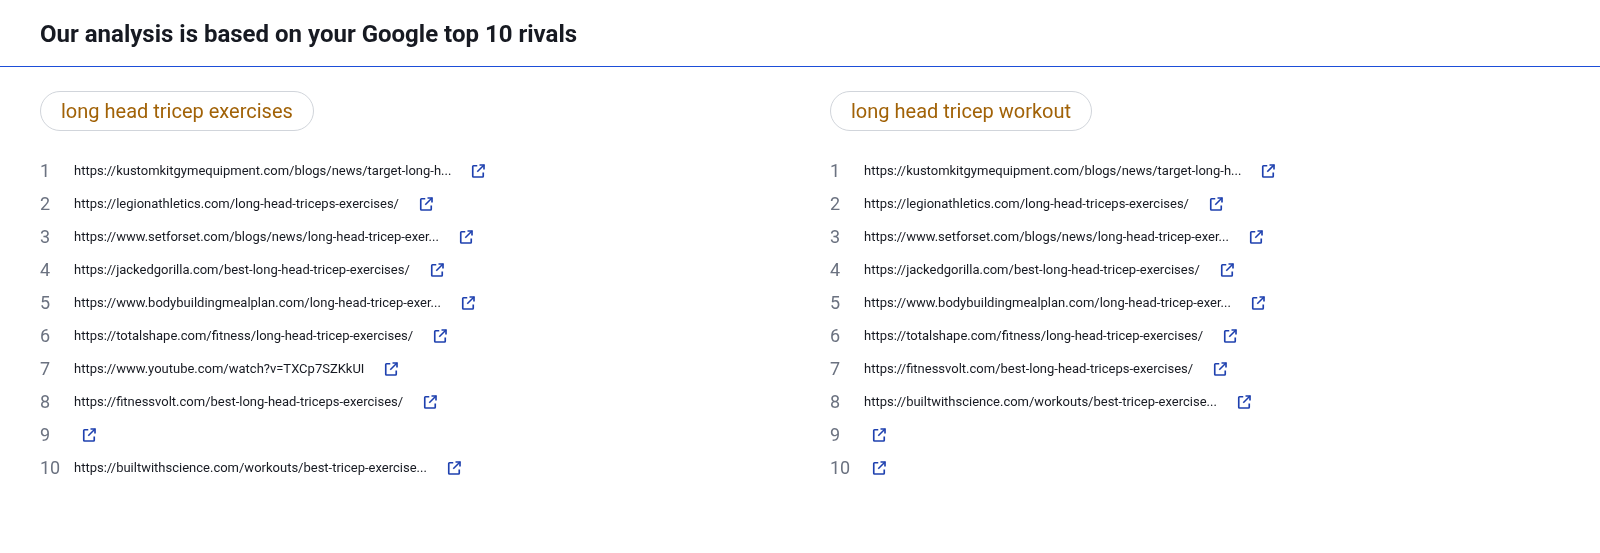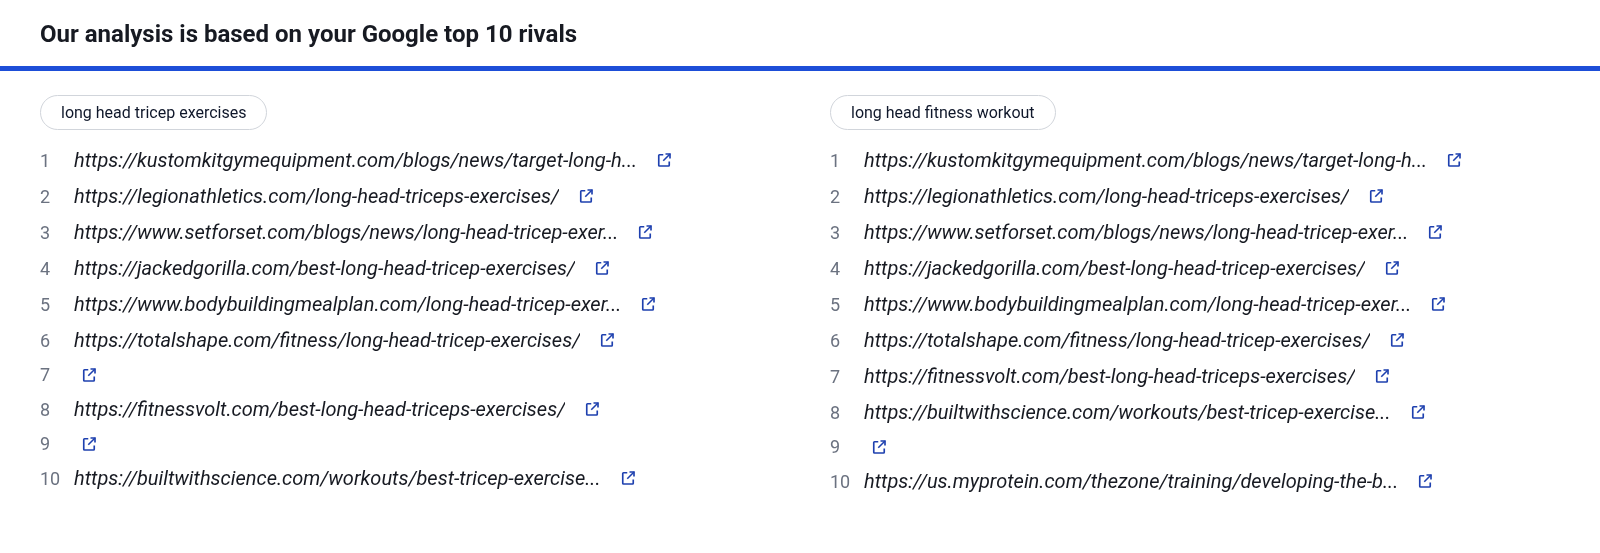--- a/index.html
+++ b/index.html
@@ -5,21 +5,21 @@
   * { box-sizing: border-box; }
   body {
     margin: 0;
     font-family: -apple-system, BlinkMacSystemFont, "Segoe UI", Roboto, Helvetica, Arial, sans-serif;
     background: #ffffff;
     color: #171a22;
     width: 1600px;
   }
   .header {
     padding: 20px 40px 18px 40px;
-    border-bottom: 5px solid #1d4ed8;
+    border-bottom: 1px solid #1d4ed8;
   }
   .header h1 {
     margin: 0;
     font-size: 24px;
     font-weight: 700;
     color: #171a22;
   }
   .content {
     display: flex;
     gap: 60px;
@@ -27,23 +27,23 @@
   }
   .column {
     flex: 1;
     min-width: 0;
   }
   .keyword-chip {
     display: inline-block;
     border: 1px solid #d1d5db;
     border-radius: 999px;
     padding: 7px 20px;
-    font-size: 16px;
-    color: #0f172a;
-    margin-bottom: 18px;
+    font-size: 20px;
+    color: #a16207;
+    margin-bottom: 29px;
     background: #fff;
   }
   .url-list {
     display: flex;
     flex-direction: column;
     gap: 12px;
   }
   .url-row {
     display: flex;
     align-items: center;
@@ -51,28 +51,27 @@
     min-width: 0;
   }
   .rank {
     width: 22px;
     flex-shrink: 0;
     font-size: 18px;
     color: #6b7280;
     text-align: left;
   }
   .url-text {
-    font-size: 20px;
+    font-size: 13px;
     color: #171a22;
     white-space: nowrap;
     overflow: hidden;
     text-overflow: ellipsis;
     min-width: 0;
     max-width: 620px;
-    font-style: italic;
   }
   .ext-link {
     flex-shrink: 0;
     margin-left: 6px;
     display: inline-flex;
     align-items: center;
     cursor: pointer;
   }
   .ext-link svg {
     width: 18px;
@@ -162,20 +161,21 @@
             <svg viewBox="0 0 24 24">
               <path d="M14 4h6v6"></path>
               <path d="M20 4l-9 9"></path>
               <path d="M19 14v5a1 1 0 0 1-1 1H6a1 1 0 0 1-1-1V6a1 1 0 0 1 1-1h5"></path>
             </svg>
           </span>
       </div>
 
       <div class="url-row">
         <span class="rank">7</span>
+        <span class="url-text">https://www.youtube.com/watch?v=TXCp7SZKkUI</span>
         <span class="ext-link">
             <svg viewBox="0 0 24 24">
               <path d="M14 4h6v6"></path>
               <path d="M20 4l-9 9"></path>
               <path d="M19 14v5a1 1 0 0 1-1 1H6a1 1 0 0 1-1-1V6a1 1 0 0 1 1-1h5"></path>
             </svg>
           </span>
       </div>
 
       <div class="url-row">
@@ -210,21 +210,21 @@
               <path d="M20 4l-9 9"></path>
               <path d="M19 14v5a1 1 0 0 1-1 1H6a1 1 0 0 1-1-1V6a1 1 0 0 1 1-1h5"></path>
             </svg>
           </span>
       </div>
 
     </div>
   </div>
 
   <div class="column">
-    <div class="keyword-chip">long head fitness workout</div>
+    <div class="keyword-chip">long head tricep workout</div>
     <div class="url-list">
 
       <div class="url-row">
         <span class="rank">1</span>
         <span class="url-text">https://kustomkitgymequipment.com/blogs/news/target-long-h...</span>
         <span class="ext-link">
             <svg viewBox="0 0 24 24">
               <path d="M14 4h6v6"></path>
               <path d="M20 4l-9 9"></path>
               <path d="M19 14v5a1 1 0 0 1-1 1H6a1 1 0 0 1-1-1V6a1 1 0 0 1 1-1h5"></path>
@@ -322,21 +322,20 @@
             <svg viewBox="0 0 24 24">
               <path d="M14 4h6v6"></path>
               <path d="M20 4l-9 9"></path>
               <path d="M19 14v5a1 1 0 0 1-1 1H6a1 1 0 0 1-1-1V6a1 1 0 0 1 1-1h5"></path>
             </svg>
           </span>
       </div>
 
       <div class="url-row">
         <span class="rank">10</span>
-        <span class="url-text">https://us.myprotein.com/thezone/training/developing-the-b...</span>
         <span class="ext-link">
             <svg viewBox="0 0 24 24">
               <path d="M14 4h6v6"></path>
               <path d="M20 4l-9 9"></path>
               <path d="M19 14v5a1 1 0 0 1-1 1H6a1 1 0 0 1-1-1V6a1 1 0 0 1 1-1h5"></path>
             </svg>
           </span>
       </div>
 
     </div>

